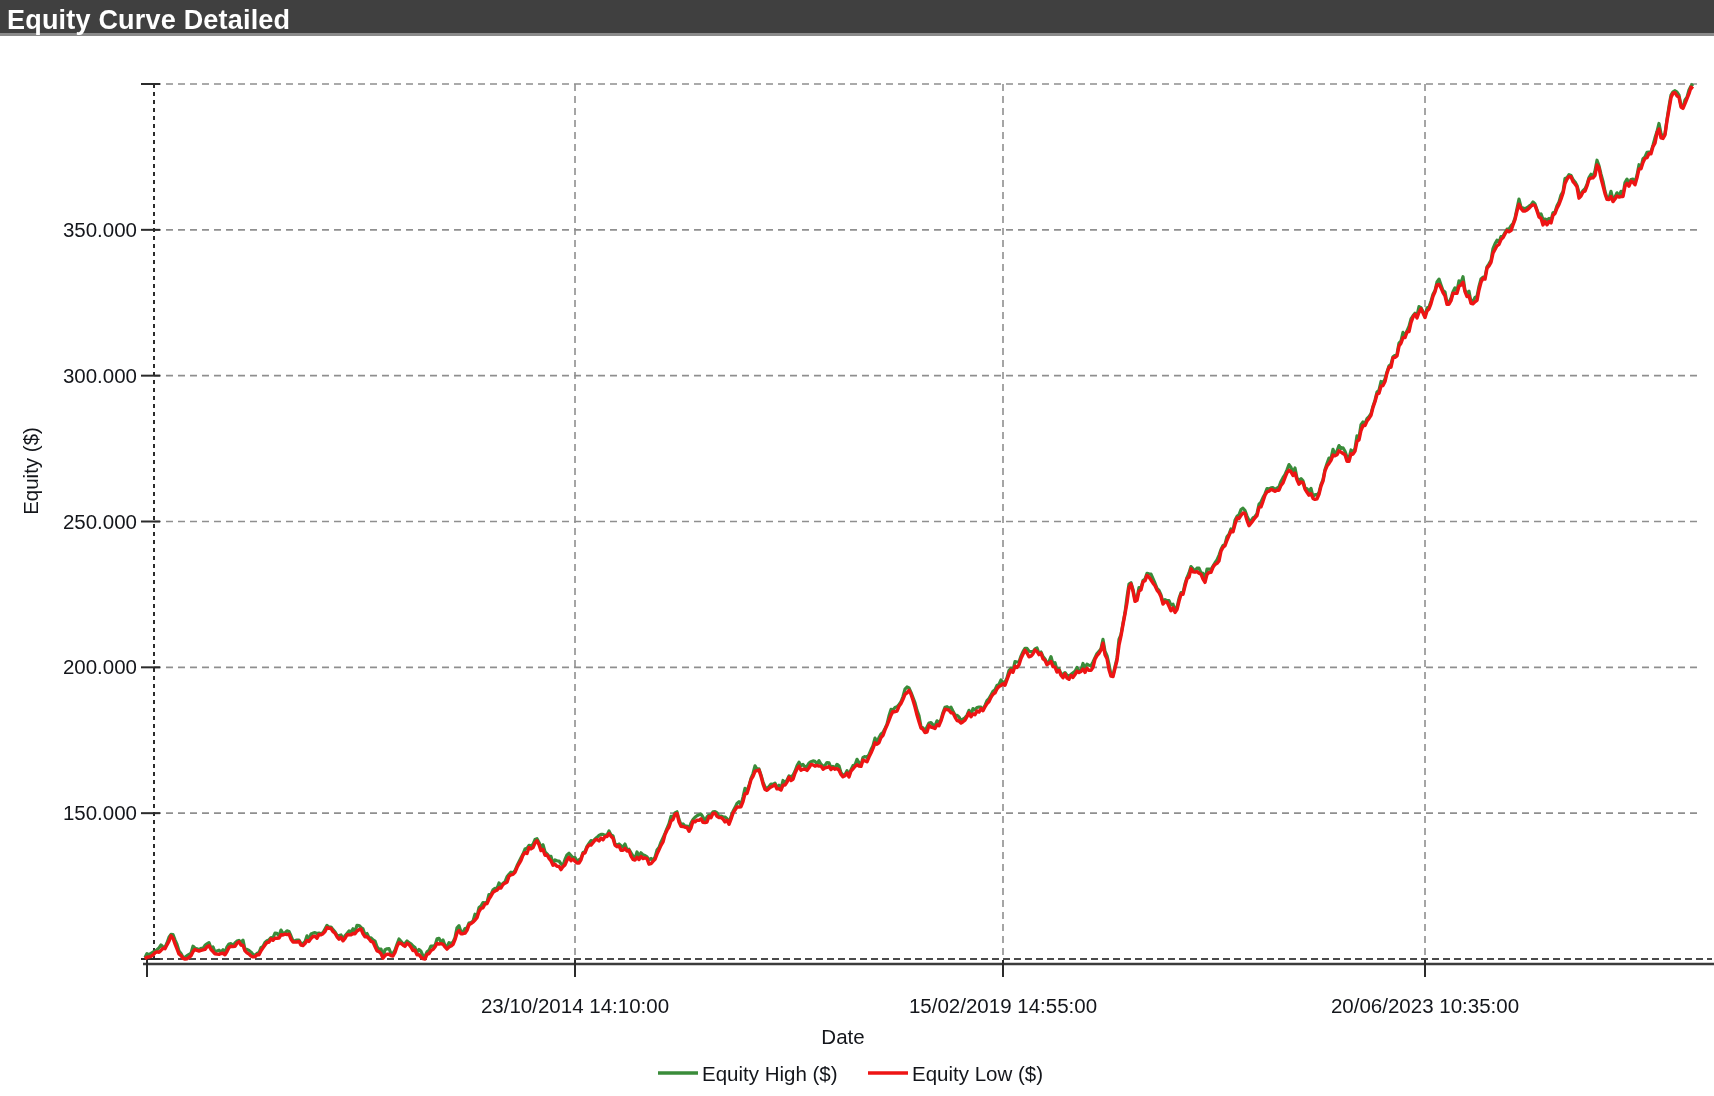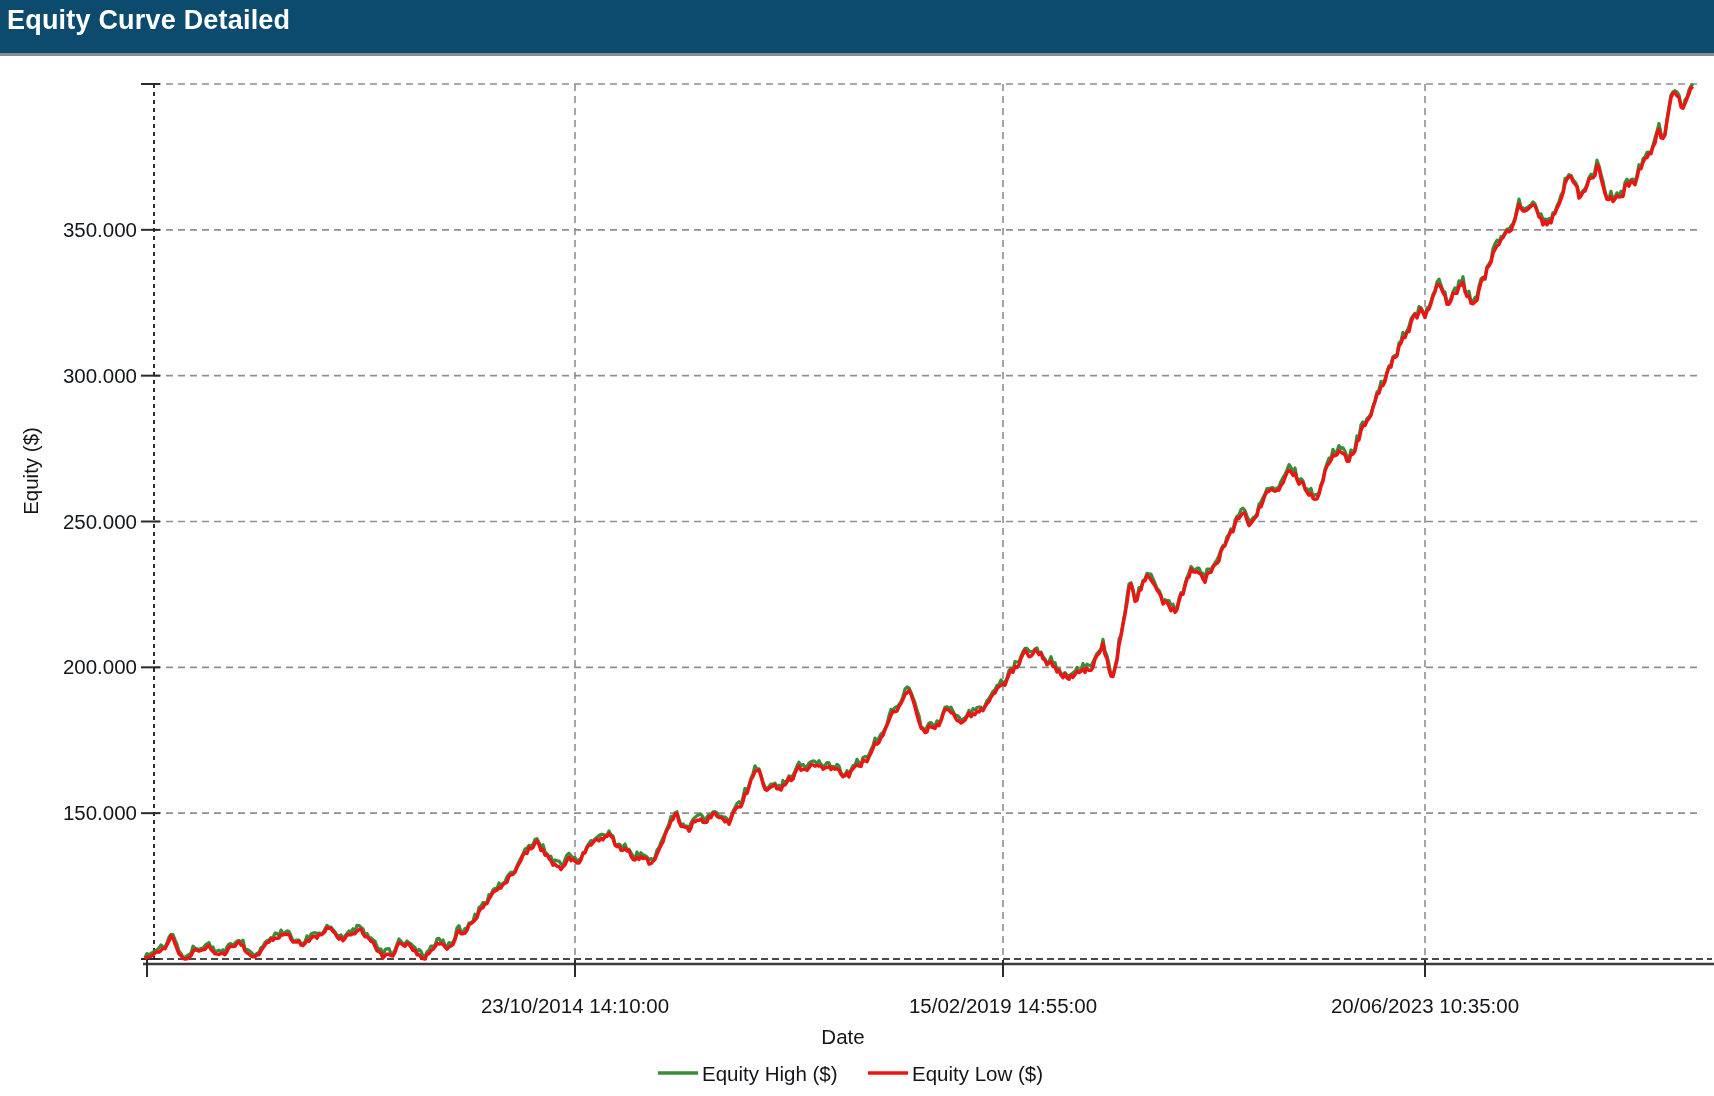--- a/index.html
+++ b/index.html
@@ -1,18 +1,18 @@
 <!DOCTYPE html>
 <html><head>
 <meta charset="utf-8">
 <style>
   html,body{margin:0;padding:0;background:#ffffff;}
   .stage{position:relative;width:1714px;height:1096px;background:#ffffff;overflow:hidden;
          font-family:"Liberation Sans", sans-serif;}
-  .titlebar{position:absolute;left:0;top:0;width:100%;height:56px;background:#0c4a6e;
+  .titlebar{position:absolute;left:0;top:0;width:100%;height:36px;background:#404040;
             border-bottom:3px solid #8a8a8a;box-sizing:border-box;}
   .titlebar .title{display:block;padding-left:7px;line-height:41px;font-size:27px;font-weight:bold;
                    color:#ffffff;letter-spacing:0.2px;}
   svg text{font-family:"Liberation Sans", sans-serif;}
 </style>
 </head>
 <body>
 
 <div class="stage">
   <div class="titlebar">

